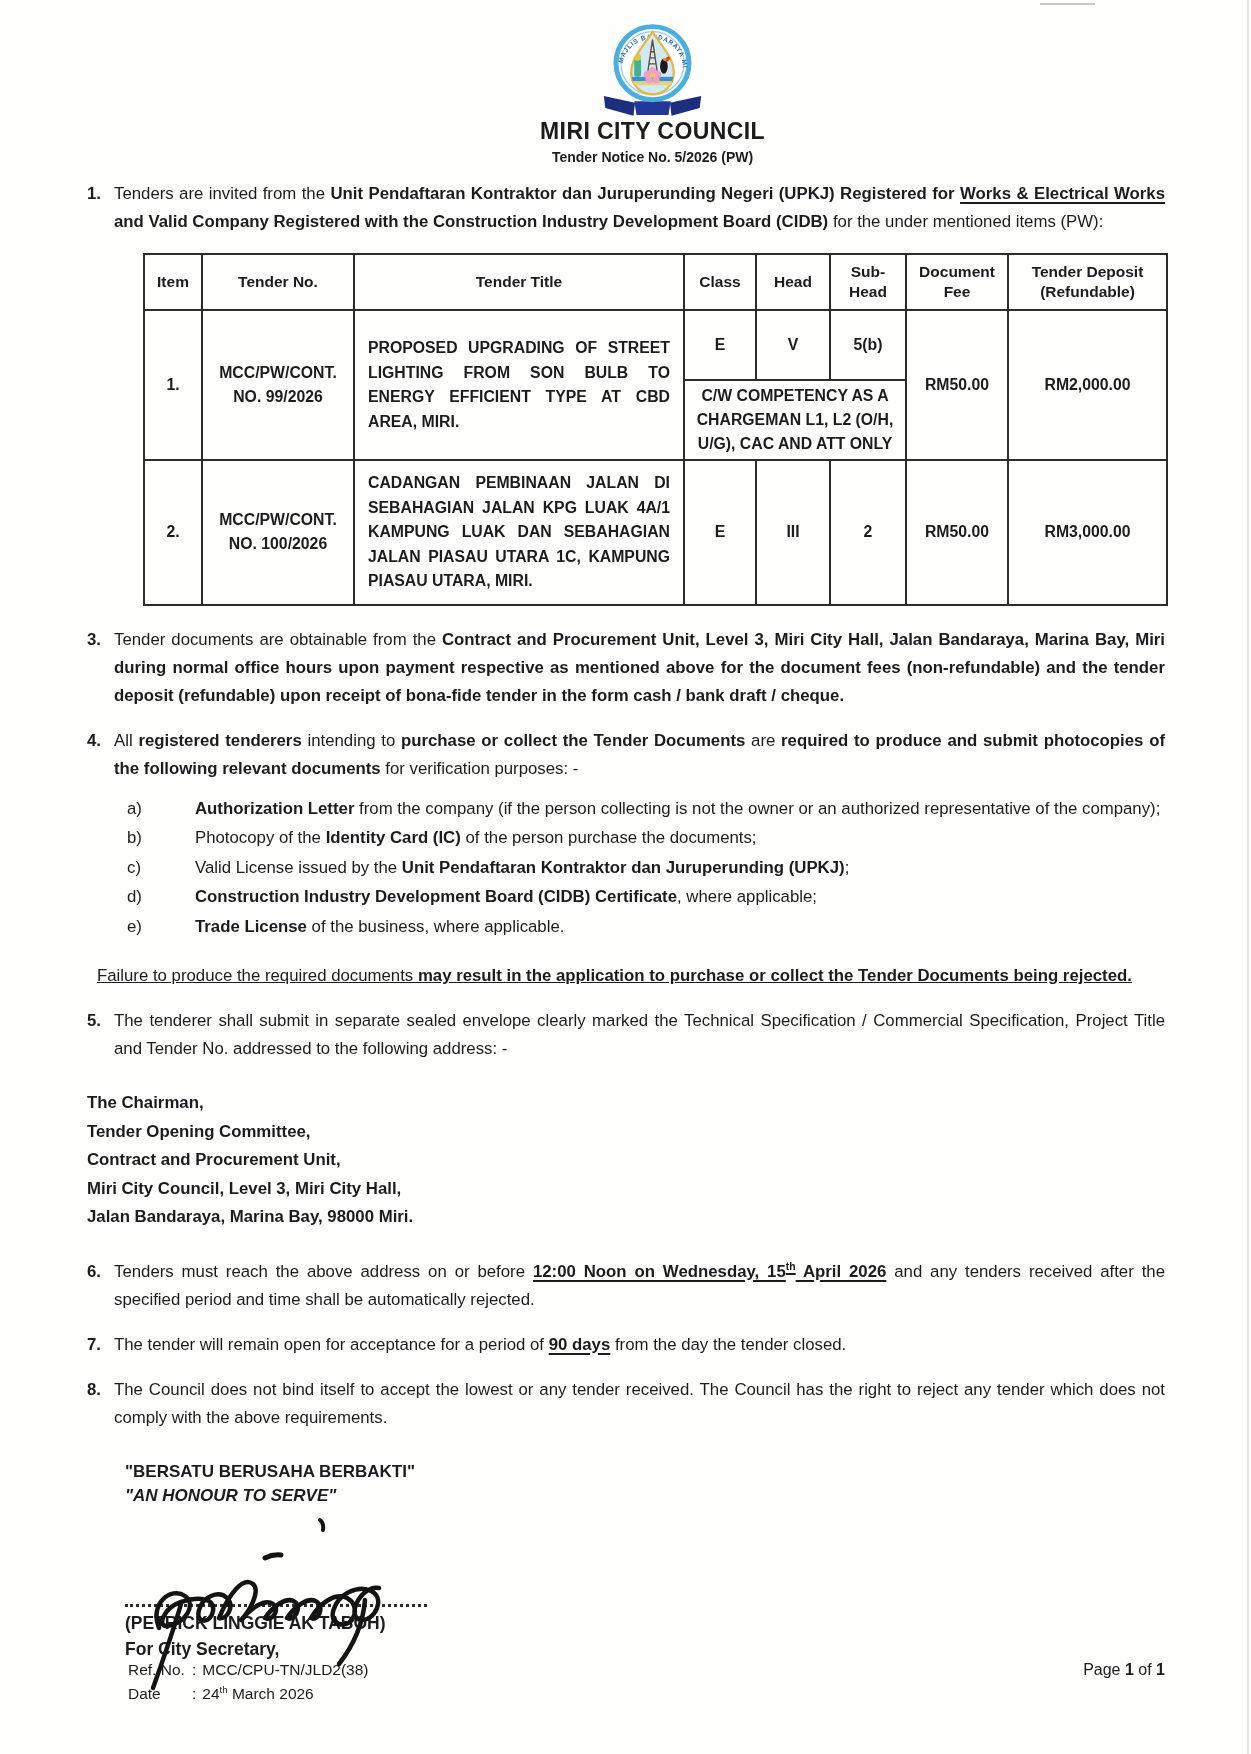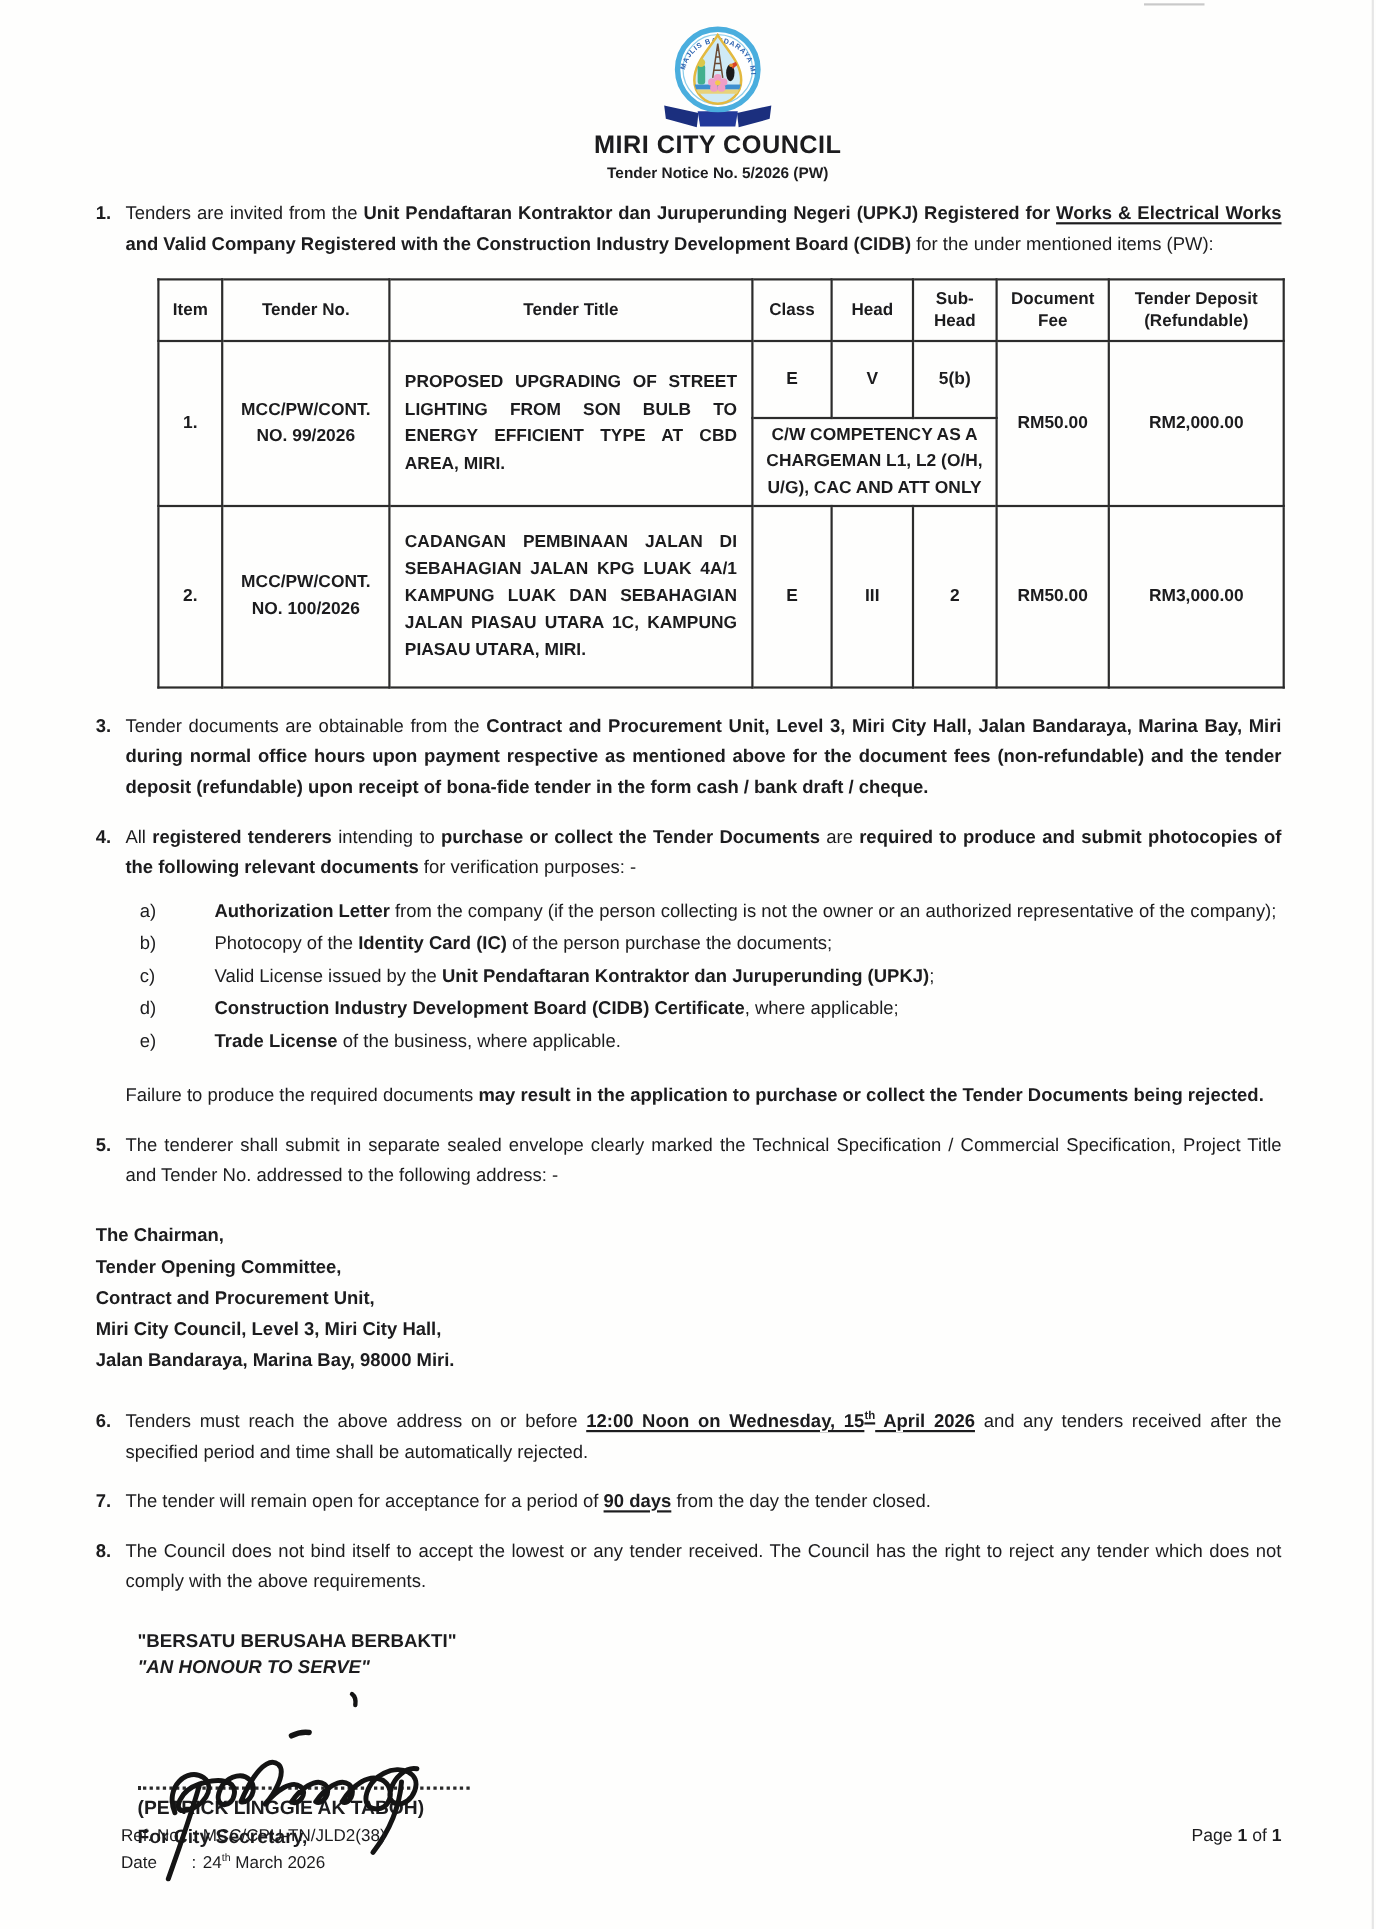--- a/index.html
+++ b/index.html
@@ -36,49 +36,49 @@
   
   .tender-table{
     border-collapse:collapse;margin:4px 0 20px 56px;
     width:calc(100% - 56px);table-layout:fixed;
   }
   .tender-table td{
     border:2px solid #2c2c2c;font-weight:700;font-size:15.8px;
     text-align:center;vertical-align:middle;padding:5px 6px;line-height:22px;
   }
   .tender-table .thead td{font-size:15.5px;line-height:20px;padding:7px 4px;}
-  .tender-table .title-cell{text-align:justify;padding:20px 13px;line-height:24.5px;}
+  .tender-table .title-cell{text-align:justify;padding:10px 13px;line-height:24.5px;}
   .tender-table .tno{line-height:24px;}
   .tender-table .chs{height:58px;}
   .tender-table .competency{line-height:24px;padding:3px 8px;}
 
   
   .sub{display:flex;margin-left:40px;line-height:27.5px;margin-bottom:2px;}
   .letter{width:28px;flex:none;}
   .sub .body{flex:1;margin-left:40px;}
 
-  .plain{margin-left:27px;margin-bottom:17px;}
+  .plain{margin-left:10px;margin-bottom:17px;text-decoration:underline;}
   .address{ text-align:left;font-weight:700;line-height:28.5px;margin:26px 0 26px 0;}
 
   .motto{margin-left:38px;line-height:24px;margin-top:28px;}
   .motto div{font-weight:700;font-size:17px;}
 
   
   .sig-block{position:relative;margin-left:38px;margin-top:96px;}
   .sig-scribble{position:absolute;left:-12px;top:-92px;pointer-events:none;}
   .dotline{width:302px;border-bottom:3px dotted #2b2b2b;height:0;margin-bottom:3px;}
   .sig-name,.sig-role,.sig-org{font-weight:700;font-size:17.5px;line-height:26px;}
 
   
   .doc-footer{
     position:absolute;top:1658px;left:0;right:0;
     padding:0 86px 0 87px;display:flex;justify-content:space-between;
     font-size:15.5px;line-height:24px;
   }
-  .ref-block{margin-left:23px;}
+  .ref-block{margin-left:41px;}
   .flabel{display:inline-block;width:64px;}
   .fval{padding-left:6px;}
   .page-num{font-size:16px;}
 </style>
 </head>
 <body>
 
 <div class="page">
   <div class="scan-line-top"></div>
   <div class="scan-line-right"></div>

